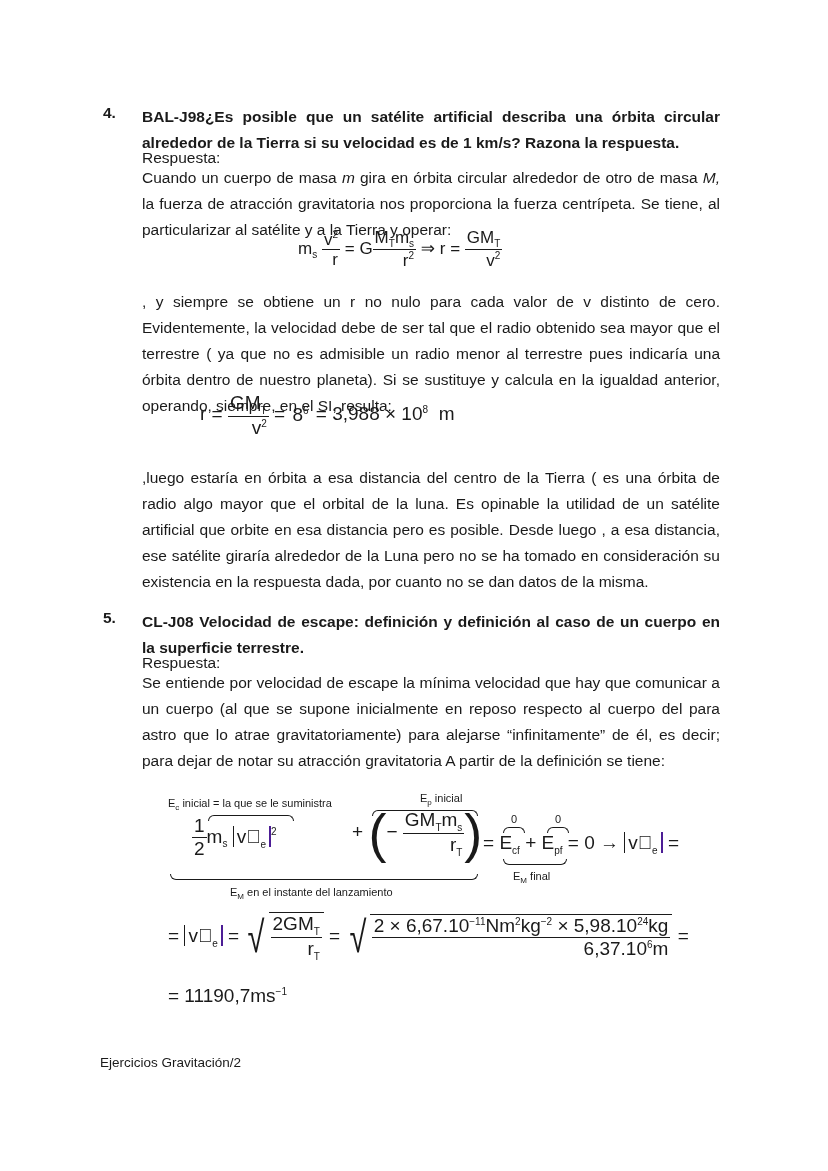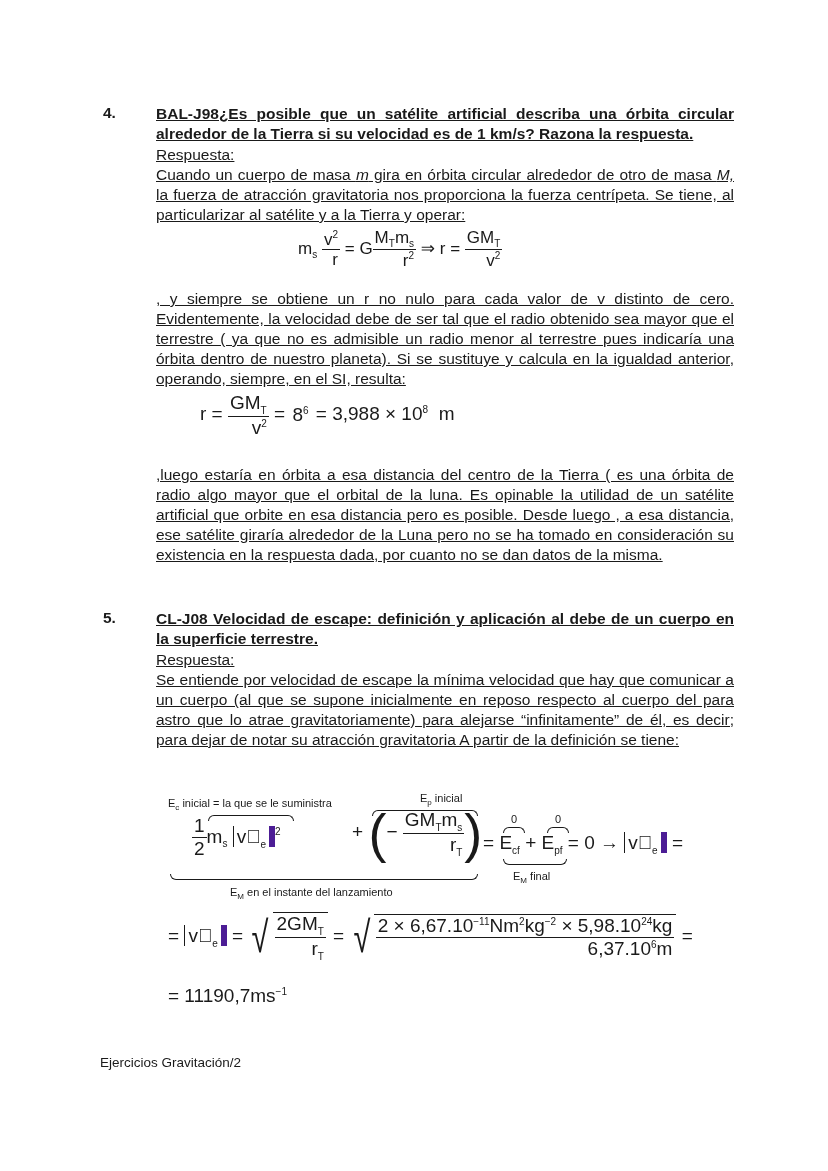--- a/index.html
+++ b/index.html
@@ -1,37 +1,37 @@
 <!DOCTYPE html>
 <html><head>
 <meta charset="utf-8">
 <style>
   html, body { margin:0; padding:0; background:#ffffff; }
   body { width:828px; height:1171px; position:relative; overflow:hidden;
          font-family:"Liberation Sans", sans-serif; color:#1a1a1a; }
   .num { position:absolute; left:103px; font-weight:bold; font-size:15.5px; }
-  .block { position:absolute; left:156px; width:578px; font-size:15.5px; line-height:20px;text-decoration:underline; }
+  .block { position:absolute; left:142px; width:578px; font-size:15.5px; line-height:26px; }
   .bold { font-weight:bold; }
   .just { text-align:justify; text-align-last:left; }
   .eq { position:absolute; font-size:17px; white-space:nowrap; }
   .frac { display:inline-block; vertical-align:middle; text-align:center; }
   .frac > span { display:block; padding:0 2px;text-align:right; }
   .frac .top { border-bottom:1px solid #1a1a1a; }
   sub, sup { font-size:10px; }
   .small { font-size:11px; }
   .footer { position:absolute; left:100px; top:1055px; font-size:13.5px; }
   .brace-top { border-top:1px solid #1a1a1a; border-left:1px solid #1a1a1a; border-right:1px solid #1a1a1a;
                border-radius:6px 6px 0 0; height:5px; }
   .brace-bot { border-bottom:1px solid #1a1a1a; border-left:1px solid #1a1a1a; border-right:1px solid #1a1a1a;
                border-radius:0 0 6px 6px; height:5px; }
   .sqrt { display:inline-block; vertical-align:middle; }
   .sqrt .rad { border-top:1px solid #1a1a1a; display:inline-block; vertical-align:middle; padding:0 2px; }
   .sqrtsign { font-size:44px; vertical-align:middle; line-height:1; transform:scaleX(0.7); display:inline-block; }
   .bigparen { font-size:54px; vertical-align:middle; font-weight:100; line-height:1; }
-  .abs { border-left:1px solid #1a1a1a; border-right:6px solid #4c1d95; padding:0 3px; }
+  .abs { border-left:1px solid #1a1a1a; border-right:2px solid #4c1d95; padding:0 3px; }
 </style>
 </head>
 <body>
 
 <div class="num" style="top:104px;">4.</div>
 <div class="block bold just" style="top:104px;">BAL-J98¿Es posible que un satélite artificial describa una órbita circular alrededor de la Tierra si su velocidad es de 1 km/s?  Razona la respuesta.</div>
 <div class="block" style="top:145px;">Respuesta:</div>
 <div class="block just" style="top:165px;">
   <span>Cuando un cuerpo de masa </span><i>m</i><span> gira en órbita circular alrededor de otro de masa </span><i>M,</i><span> la fuerza de atracción gravitatoria nos proporciona la fuerza centrípeta. Se tiene,  al particularizar al satélite y a la Tierra y operar:</span>
 </div>
@@ -53,21 +53,21 @@
   <span class="frac"><span class="top"><span>GM</span><sub>T</sub></span><span><span>v</span><sup>2</sup></span></span>
   <span>=</span>
   <span class="frac"><span><span>8</span><sup>6</sup></span></span>
   <span>= 3,988 × 10</span><sup>8</sup>&nbsp;
   <span>m</span>
 </div>
 
 <div class="block just" style="top:465px;">,luego estaría en órbita a esa distancia del centro de la Tierra ( es una órbita de radio algo mayor que el orbital de la luna. Es opinable la utilidad de un satélite artificial que orbite en esa distancia pero es posible. Desde luego , a esa distancia, ese satélite giraría alrededor de la Luna pero no se ha tomado en consideración su existencia en la respuesta dada, por cuanto no se dan  datos de la misma.</div>
 
 <div class="num" style="top:609px;">5.</div>
-<div class="block bold just" style="top:609px;">CL-J08 Velocidad de escape: definición y aplicación al debe de un cuerpo en la superficie terrestre.</div>
+<div class="block bold just" style="top:609px;">CL-J08 Velocidad de escape: definición y definición al caso de un cuerpo en la superficie terrestre.</div>
 <div class="block" style="top:650px;">Respuesta:</div>
 <div class="block just" style="top:670px;">Se entiende por velocidad de escape la mínima velocidad que hay que comunicar a un cuerpo (al que se supone inicialmente en reposo respecto al cuerpo del para astro que lo atrae gravitatoriamente) para alejarse “infinitamente” de él, es decir; para dejar de notar su atracción gravitatoria A partir de la definición se tiene:</div>
 
 <div style="position:absolute; left:168px; top:797px; font-size:11px;">
   <span>E</span><sub style="font-size:8px;">c</sub><span> inicial = la que se le suministra</span>
 </div>
 <div class="brace-top" style="position:absolute; left:208px; top:815px; width:84px;"></div>
 <div style="position:absolute; left:400px; top:792px; font-size:11px;margin-left:20px;">
   <span>E</span><sub style="font-size:8px;">p</sub><span> inicial</span>
 </div>

